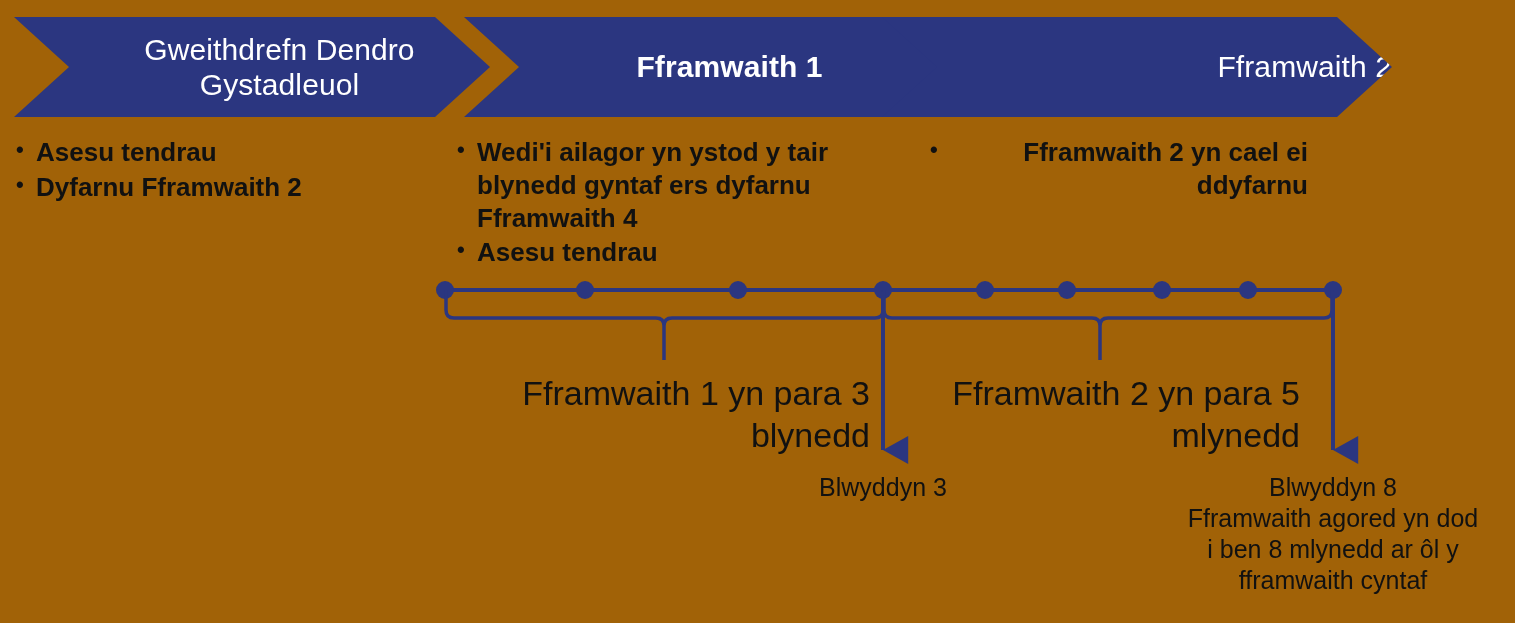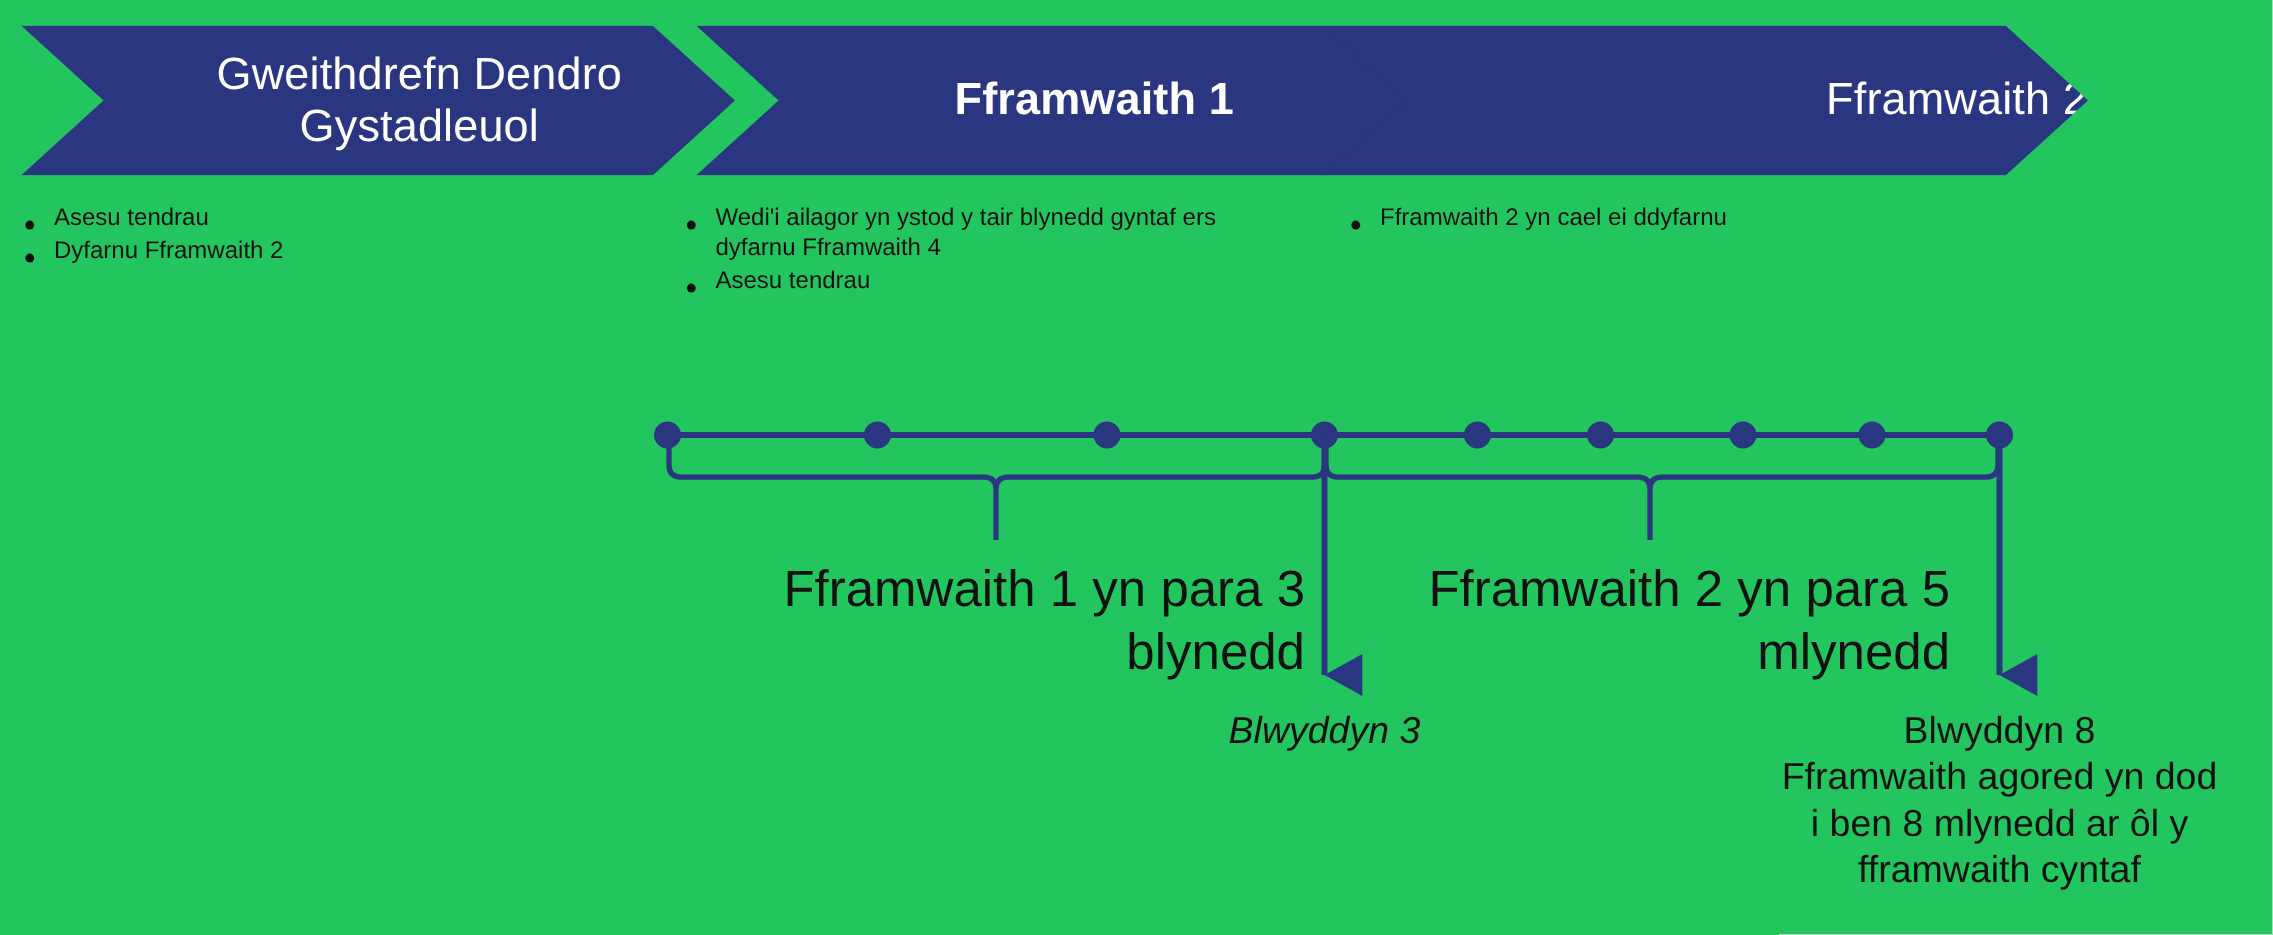--- a/index.html
+++ b/index.html
@@ -9,21 +9,21 @@
   }
   body {
     font-family: "Liberation Sans", sans-serif;
     color: #000000;
   }
   #stage {
     position: relative;
     width: 1515px;
     height: 623px;
     overflow: hidden;
-    background: #22c55e;
+    background: #a16207;
   }
 
   
   .banner-layer {
     position: absolute;
     left: 0;
     top: 0;
     width: 1515px;
     height: 130px;
   }
@@ -65,23 +65,24 @@
     font-size: 30px;
     line-height: 1.18;
     text-align: center;
     white-space: pre-line;
     letter-spacing: 0.1px;
   }
 
   
   .bullets {
     position: absolute;
-    font-size: 16px;
+    font-size: 26px;
     line-height: 1.26;
     color: #111111;
+    font-weight: bold;
   }
   .bullets ul {
     margin: 0;
     padding: 0;
     list-style: none;
   }
   .bullets li {
     position: relative;
     padding-left: 22px;
     margin: 0 0 2px 0;
@@ -89,21 +90,21 @@
   .bullets li::before {
     content: "\2022";
     position: absolute;
     left: 2px;
     top: -1px;
     font-size: 22px;
     line-height: 1.32;
   }
   .col-1 { left: 14px;  top: 136px; width: 420px; }
   .col-2 { left: 455px; top: 136px; width: 385px; }
-  .col-3 { left: 898px; top: 136px; width: 380px; }
+  .col-3 { left: 928px; top: 136px; width: 380px; text-align: right; }
 
   
   .timeline-svg {
     position: absolute;
     left: 0;
     top: 0;
     width: 1515px;
     height: 623px;
     pointer-events: none;
   }
@@ -121,21 +122,21 @@
   .cap-f2 { left: 930px; top: 372px; width: 370px; }
 
   .year-caption {
     position: absolute;
     font-size: 25px;
     line-height: 1.24;
     text-align: center;
     color: #111111;
     white-space: pre-line;
   }
-  .cap-y3 { left: 733px; top: 472px; width: 300px; font-style: italic; }
+  .cap-y3 { left: 733px; top: 472px; width: 300px; }
   .cap-y8 { left: 1133px; top: 472px; width: 400px; }
 </style>
 </head>
 <body>
 
 <div id="stage">
 
   <div class="banner-layer">
     <div class="chev chev-1">
       <span class="chev-label">Gweithdrefn Dendro

